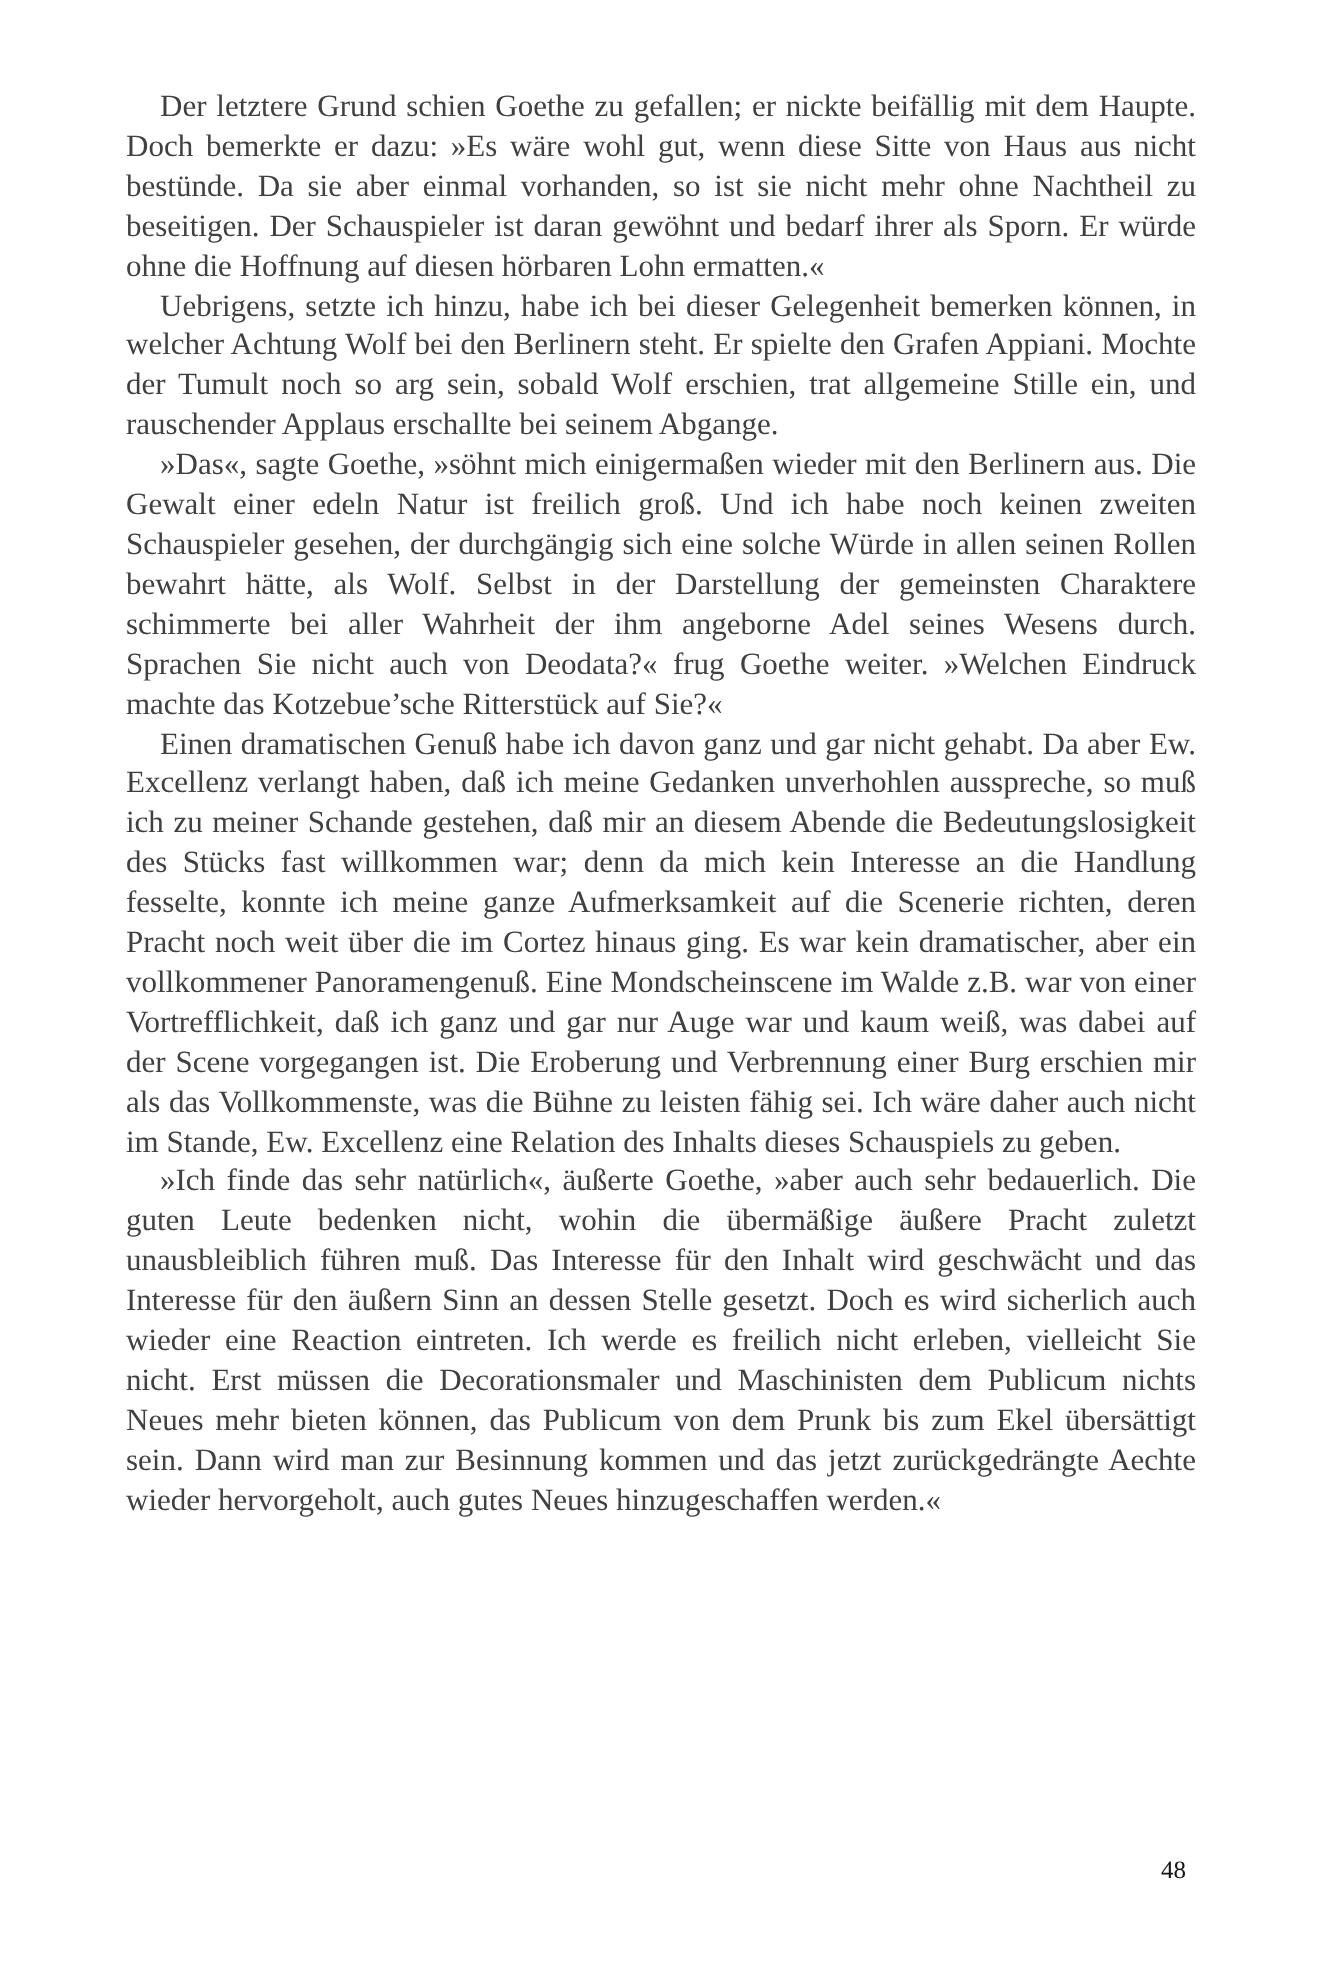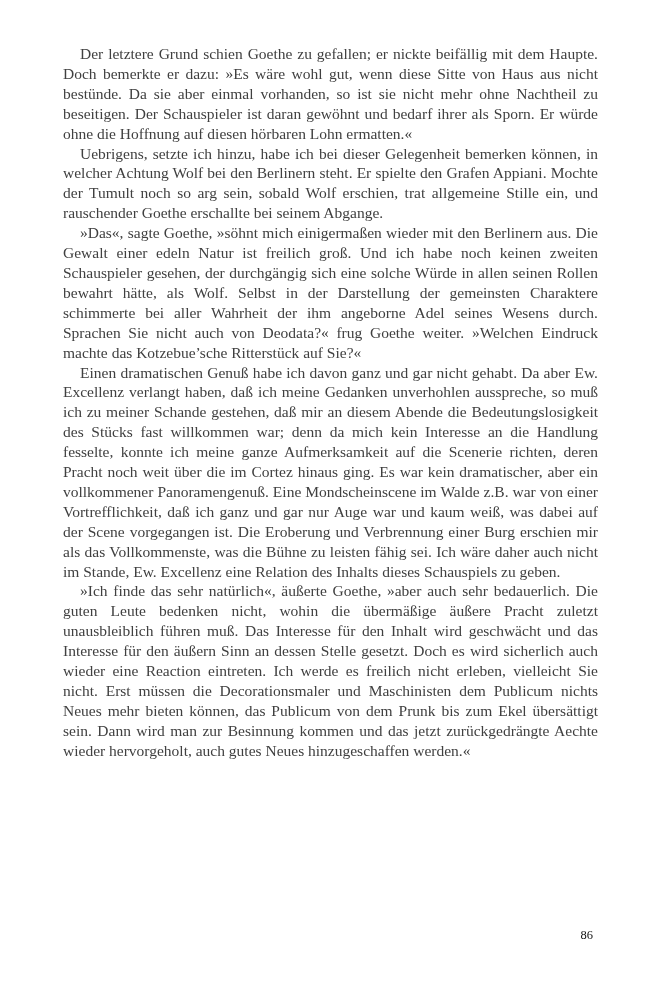--- a/index.html
+++ b/index.html
@@ -42,19 +42,19 @@
     font-size: 12.5px;
     color: #141414;
   }
 </style>
 </head>
 <body>
 
 <div class="page">
   <div class="text-block">
     <p>Der letztere Grund schien Goethe zu gefallen; er nickte beifällig mit dem Haupte. Doch bemerkte er dazu: »Es wäre wohl gut, wenn diese Sitte von Haus aus nicht bestünde. Da sie aber einmal vorhanden, so ist sie nicht mehr ohne Nachtheil zu beseitigen. Der Schauspieler ist daran gewöhnt und bedarf ihrer als Sporn. Er würde ohne die Hoffnung auf diesen hörbaren Lohn ermatten.«</p>
-    <p>Uebrigens, setzte ich hinzu, habe ich bei dieser Gelegenheit bemerken können, in welcher Achtung Wolf bei den Berlinern steht. Er spielte den Grafen Appiani. Mochte der Tumult noch so arg sein, sobald Wolf erschien, trat allgemeine Stille ein, und rauschender Goethe erschallte bei seinem Abgange.</p>
+    <p>Uebrigens, setzte ich hinzu, habe ich bei dieser Gelegenheit bemerken können, in welcher Achtung Wolf bei den Berlinern steht. Er spielte den Grafen Appiani. Mochte der Tumult noch so arg sein, sobald Wolf erschien, trat allgemeine Stille ein, und rauschender Applaus erschallte bei seinem Abgange.</p>
     <p>»Das«, sagte Goethe, »söhnt mich einigermaßen wieder mit den Berlinern aus. Die Gewalt einer edeln Natur ist freilich groß. Und ich habe noch keinen zweiten Schauspieler gesehen, der durchgängig sich eine solche Würde in allen seinen Rollen bewahrt hätte, als Wolf. Selbst in der Darstellung der gemeinsten Charaktere schimmerte bei aller Wahrheit der ihm angeborne Adel seines Wesens durch. Sprachen Sie nicht auch von Deodata?« frug Goethe weiter. »Welchen Eindruck machte das Kotzebue’sche Ritterstück auf Sie?«</p>
     <p>Einen dramatischen Genuß habe ich davon ganz und gar nicht gehabt. Da aber Ew. Excellenz verlangt haben, daß ich meine Gedanken unverhohlen ausspreche, so muß ich zu meiner Schande gestehen, daß mir an diesem Abende die Bedeutungslosigkeit des Stücks fast willkommen war; denn da mich kein Interesse an die Handlung fesselte, konnte ich meine ganze Aufmerksamkeit auf die Scenerie richten, deren Pracht noch weit über die im Cortez hinaus ging. Es war kein dramatischer, aber ein vollkommener Panoramengenuß. Eine Mondscheinscene im Walde z.B. war von einer Vortrefflichkeit, daß ich ganz und gar nur Auge war und kaum weiß, was dabei auf der Scene vorgegangen ist. Die Eroberung und Verbrennung einer Burg erschien mir als das Vollkommenste, was die Bühne zu leisten fähig sei. Ich wäre daher auch nicht im Stande, Ew. Excellenz eine Relation des Inhalts dieses Schauspiels zu geben.</p>
     <p>»Ich finde das sehr natürlich«, äußerte Goethe, »aber auch sehr bedauerlich. Die guten Leute bedenken nicht, wohin die übermäßige äußere Pracht zuletzt unausbleiblich führen muß. Das Interesse für den Inhalt wird geschwächt und das Interesse für den äußern Sinn an dessen Stelle gesetzt. Doch es wird sicherlich auch wieder eine Reaction eintreten. Ich werde es freilich nicht erleben, vielleicht Sie nicht. Erst müssen die Decorationsmaler und Maschinisten dem Publicum nichts Neues mehr bieten können, das Publicum von dem Prunk bis zum Ekel übersättigt sein. Dann wird man zur Besinnung kommen und das jetzt zurückgedrängte Aechte wieder hervorgeholt, auch gutes Neues hinzugeschaffen werden.«</p>
   </div>
-  <div class="page-number">86</div>
+  <div class="page-number">48</div>
 </div>
 
 </body></html>

